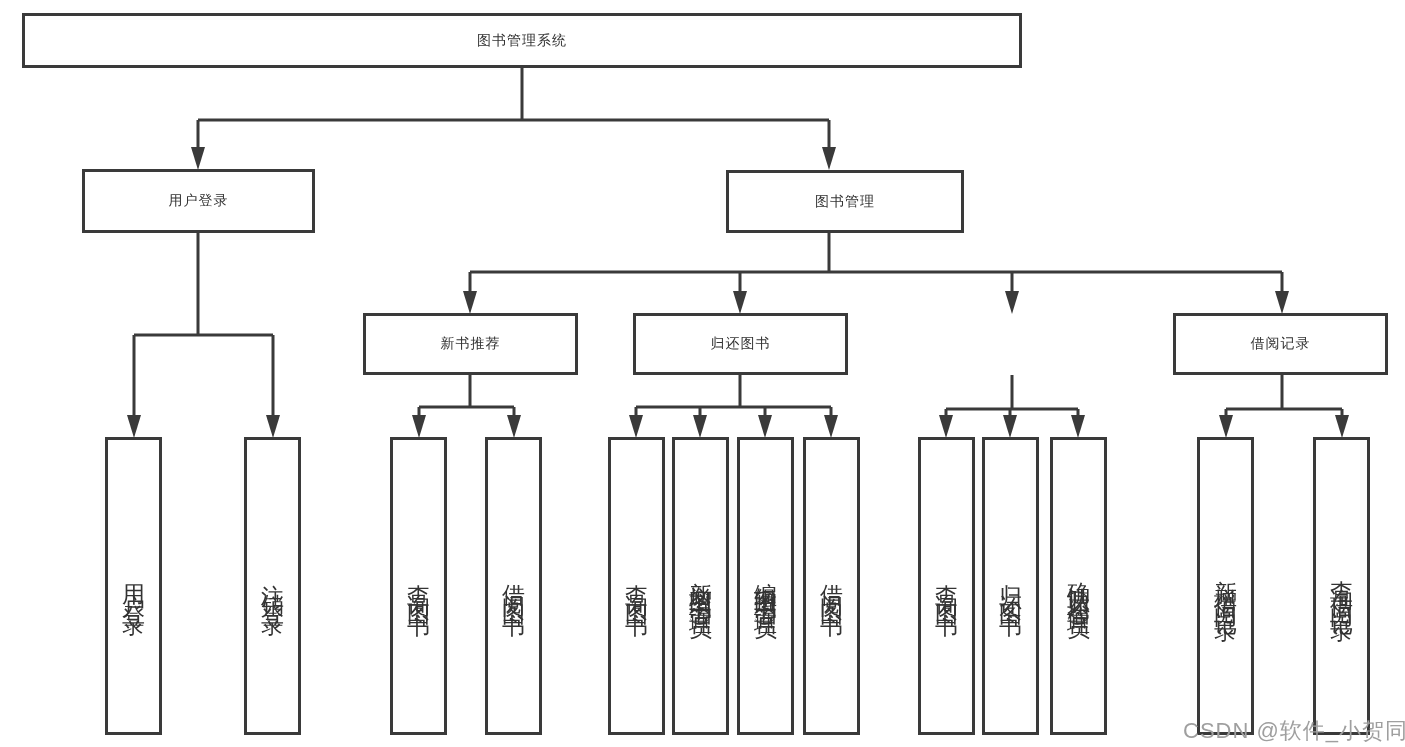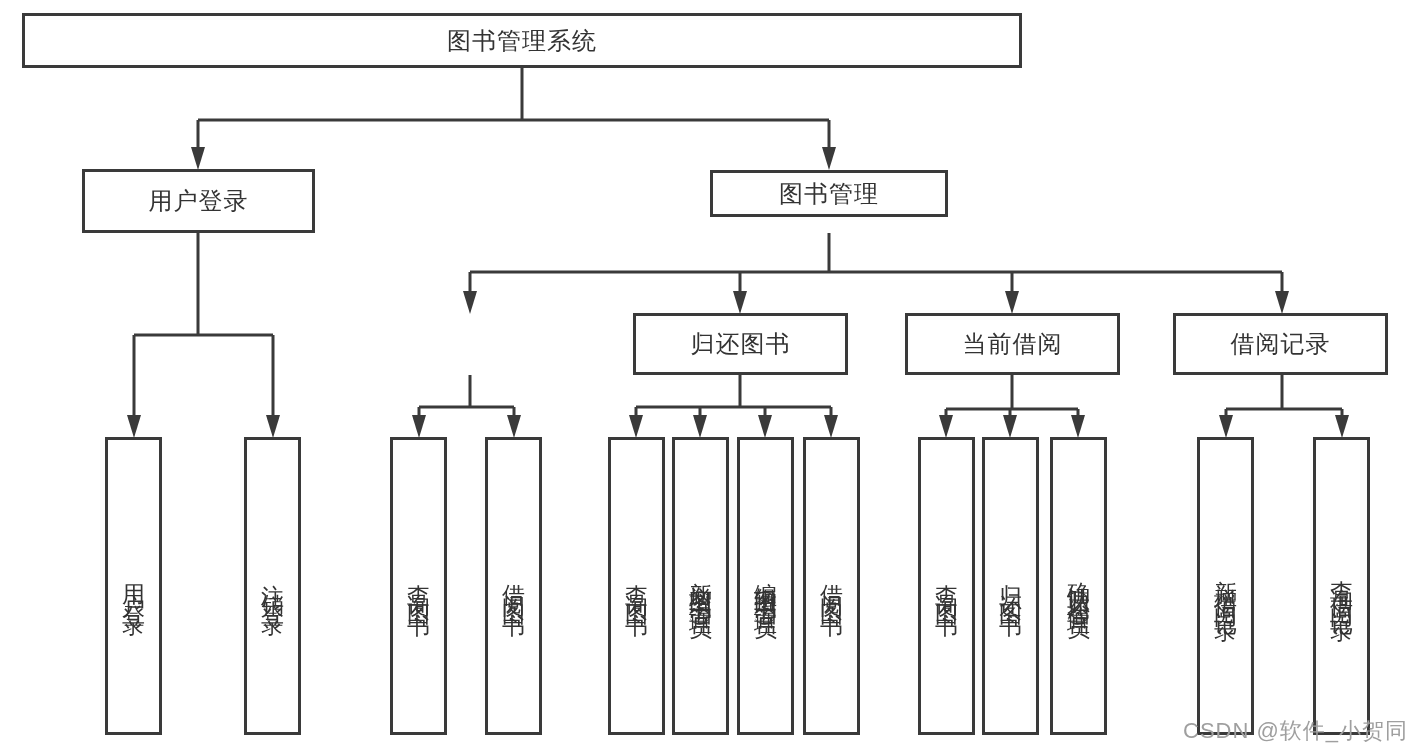--- a/index.html
+++ b/index.html
@@ -12,21 +12,21 @@
     overflow: hidden;
   }
   .hbox {
     position: absolute;
     box-sizing: border-box;
     border: 3px solid #3a3a3a;
     background: #ffffff;
     display: flex;
     align-items: center;
     justify-content: center;
-    font-size: 24px;
+    font-size: 14px;
     color: #333333;
     letter-spacing: 1px;
     z-index: 2;
   }
   .vbox {
     position: absolute;
     box-sizing: border-box;
     border: 3px solid #3a3a3a;
     background: #ffffff;
     width: 57px;
@@ -103,29 +103,29 @@
     </g>
   </svg>
 
   <div class="hbox" style="left:22px; top:13px; width:1000px; height:55px;">
     <span>图书管理系统</span>
   </div>
 
   <div class="hbox" style="left:82px; top:169px; width:233px; height:64px;">
     <span>用户登录</span>
   </div>
-  <div class="hbox" style="left:710px; top:170px; width:238px; height:47px;">
+  <div class="hbox" style="left:726px; top:170px; width:238px; height:63px;">
     <span>图书管理</span>
   </div>
 
+  <div class="hbox" style="left:363px; top:313px; width:215px; height:62px;">
+    <span>新书推荐</span>
+  </div>
   <div class="hbox" style="left:633px; top:313px; width:215px; height:62px;">
     <span>归还图书</span>
-  </div>
-  <div class="hbox" style="left:905px; top:313px; width:215px; height:62px;">
-    <span>当前借阅</span>
   </div>
   <div class="hbox" style="left:1173px; top:313px; width:215px; height:62px;">
     <span>借阅记录</span>
   </div>
 
   <div class="vbox" style="left:105px;">
     <span>用户登录</span>
   </div>
   <div class="vbox" style="left:244px;">
     <span>注销登录</span>

